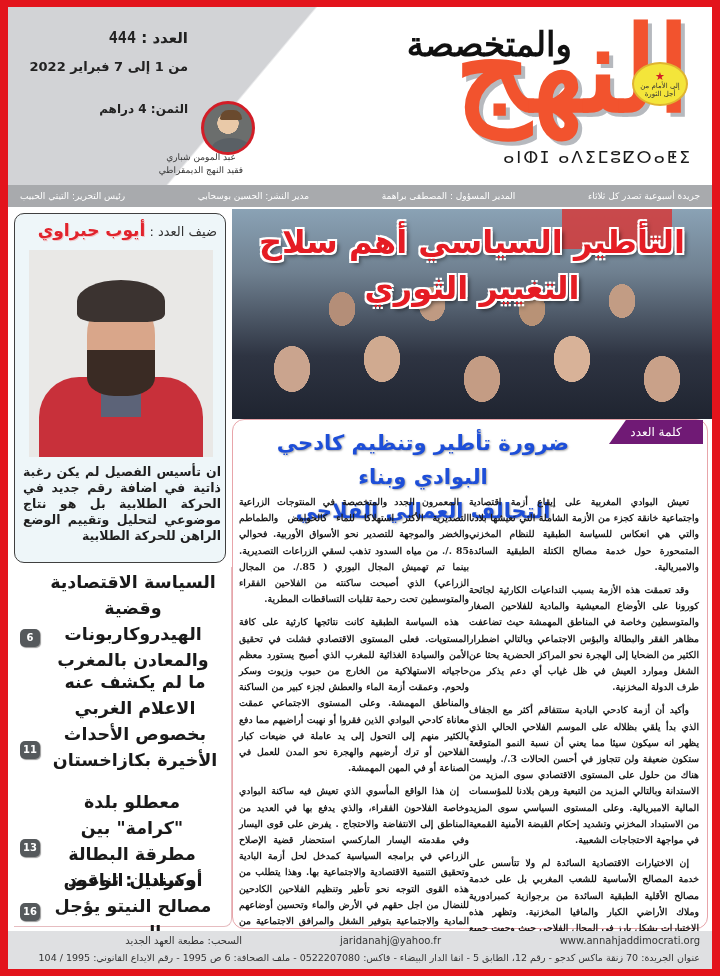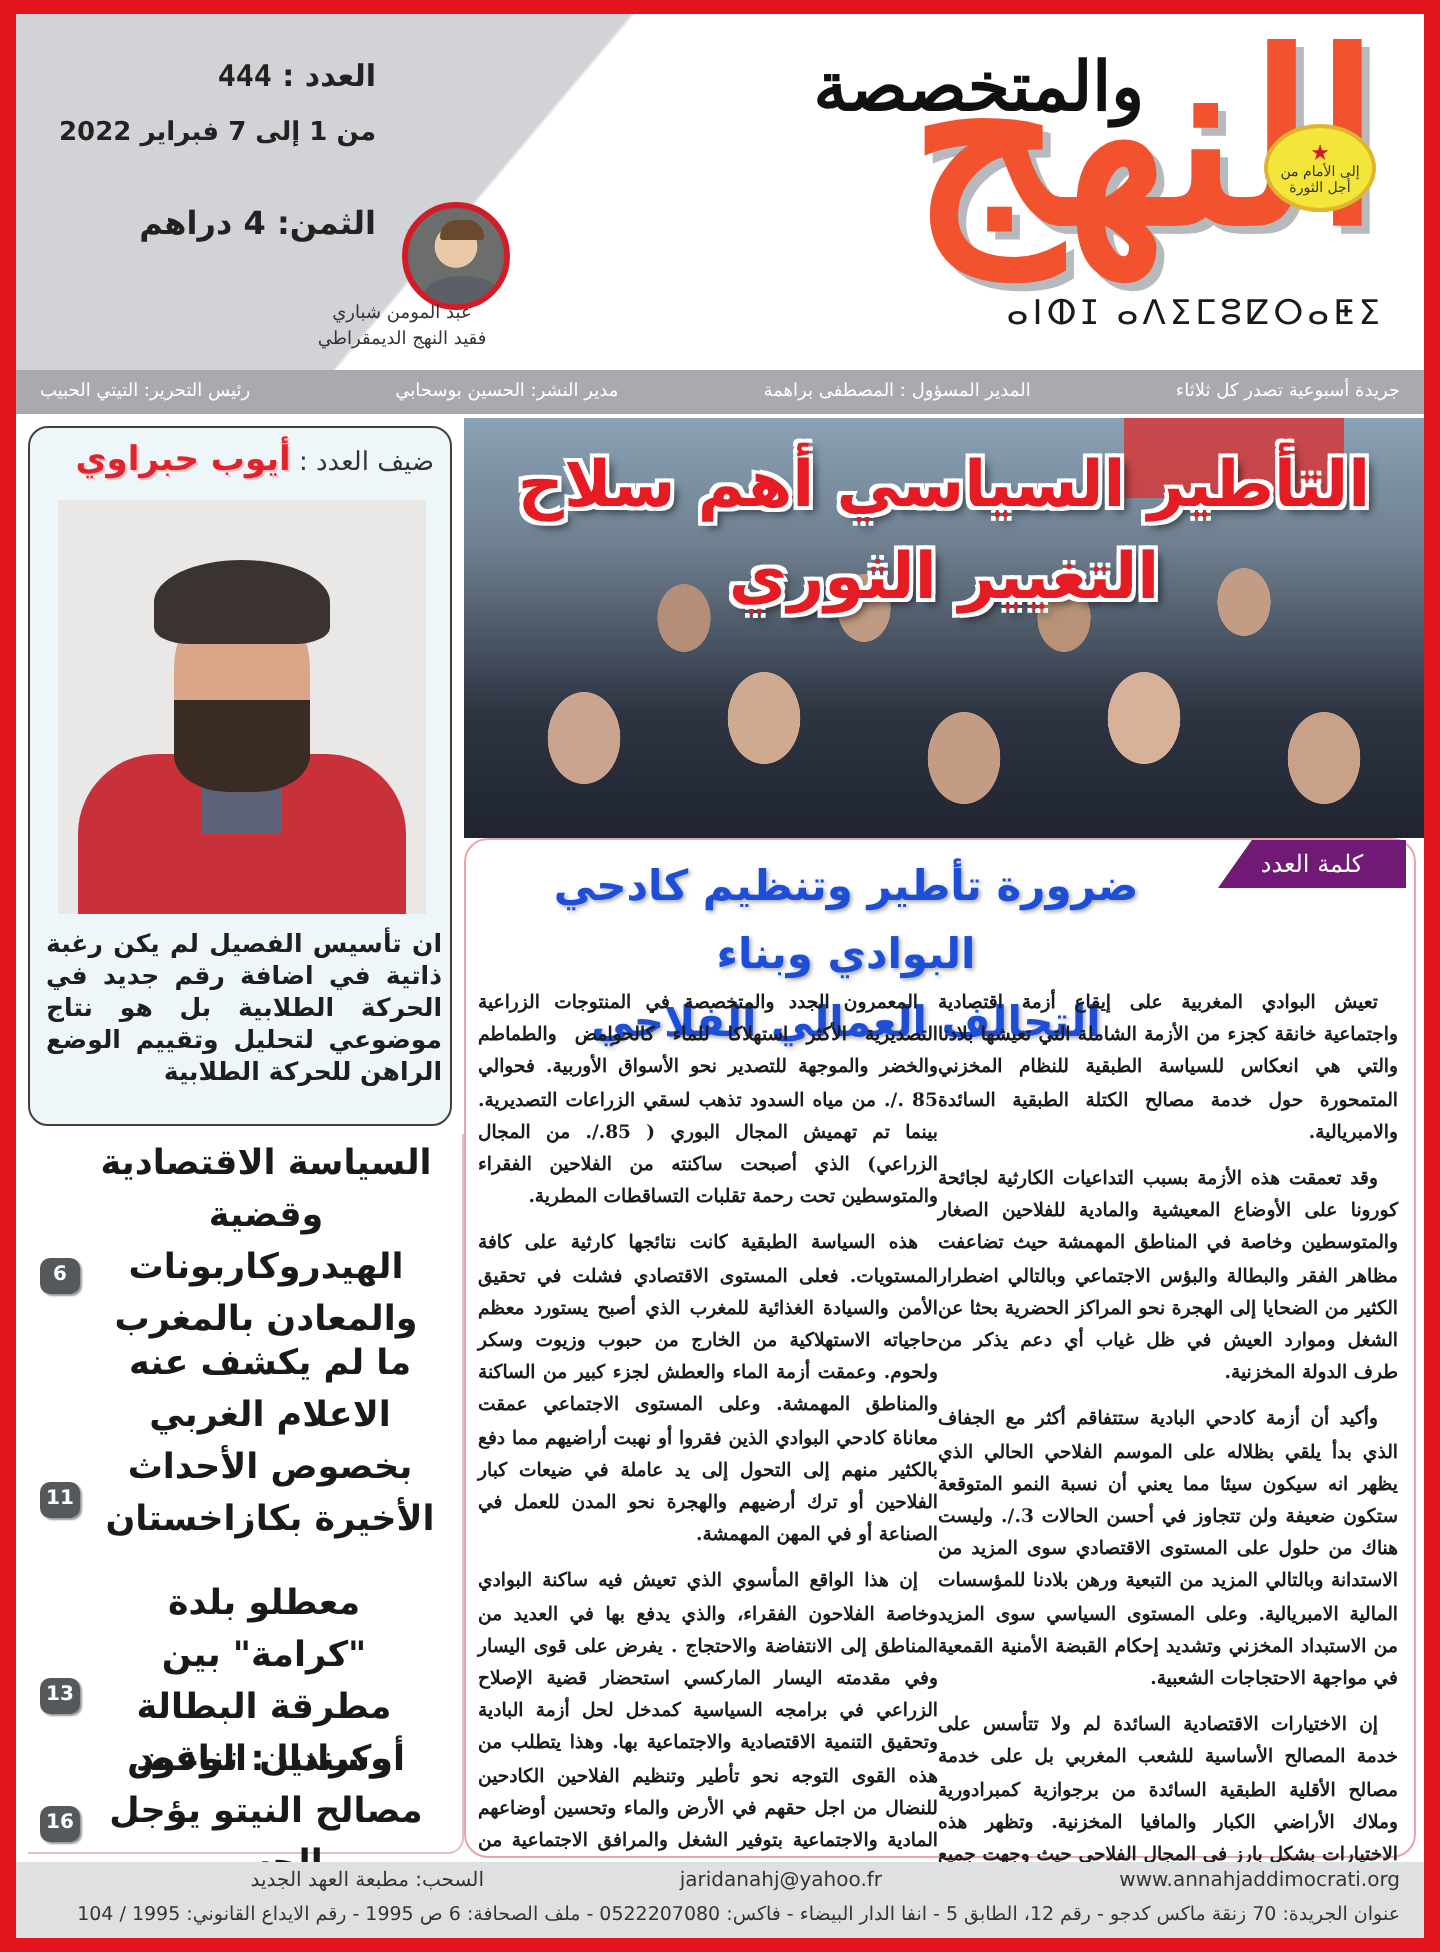--- a/index.html
+++ b/index.html
@@ -8,21 +8,21 @@
   .frame { position: absolute; left: 8px; top: 7px; width: 704px; height: 962px; background: #fff; overflow: hidden; }
 
   
   .masthead { position: absolute; left: 0; top: 0; width: 704px; height: 178px; background: #fff; overflow: hidden; }
   .mast-grey { position: absolute; left: 0; top: 0; width: 704px; height: 178px;
     background: linear-gradient(130deg, #d2d3d6 0%, #d2d3d6 36%, #ffffff 36.3%, #ffffff 100%); }
   .issue-info { position: absolute; left: 10px; top: 22px; width: 170px; text-align: right; direction: rtl; color: #222; font-weight: bold; }
   .issue-number { font-size: 15px; margin-bottom: 12px; }
   .issue-number .num { font-family: "DejaVu Sans Mono", monospace; letter-spacing: 1px; }
   .issue-date { font-size: 13px; margin-bottom: 22px; }
-  .issue-price { font-size: 16px; margin-top: 28px; }
+  .issue-price { font-size: 12px; margin-top: 28px; }
 
   .founder-photo { position: absolute; left: 193px; top: 94px; width: 54px; height: 54px; border-radius: 50%;
     border: 3px solid #d21d27; overflow: hidden; background: radial-gradient(circle at 50% 40%, #e9c9a8 0 28%, #6b6e6d 29% 100%); }
   .founder-photo .suit { position: absolute; bottom: -6px; left: 8px; width: 38px; height: 20px; background: #5a6065; border-radius: 50% 50% 0 0; }
   .founder-photo .hair { position: absolute; top: 6px; left: 16px; width: 22px; height: 10px; background: #6a4a2e; border-radius: 10px 10px 2px 2px; }
   .founder-caption { position: absolute; left: 138px; top: 144px; width: 110px; text-align: center; font-size: 9px; color: #333; line-height: 13px; font-family: "DejaVu Serif", serif; }
 
   .logo-wrap { position: absolute; left: 262px; top: 10px; width: 440px; height: 168px; }
   .logo-main { position: absolute; right: 20px; top: -6px; font-family: "DejaVu Serif", serif; font-size: 118px; font-weight: bold; color: #f2532e;
     text-shadow: 4px 4px 0 #b6b9be; letter-spacing: -4px; line-height: 1; }

